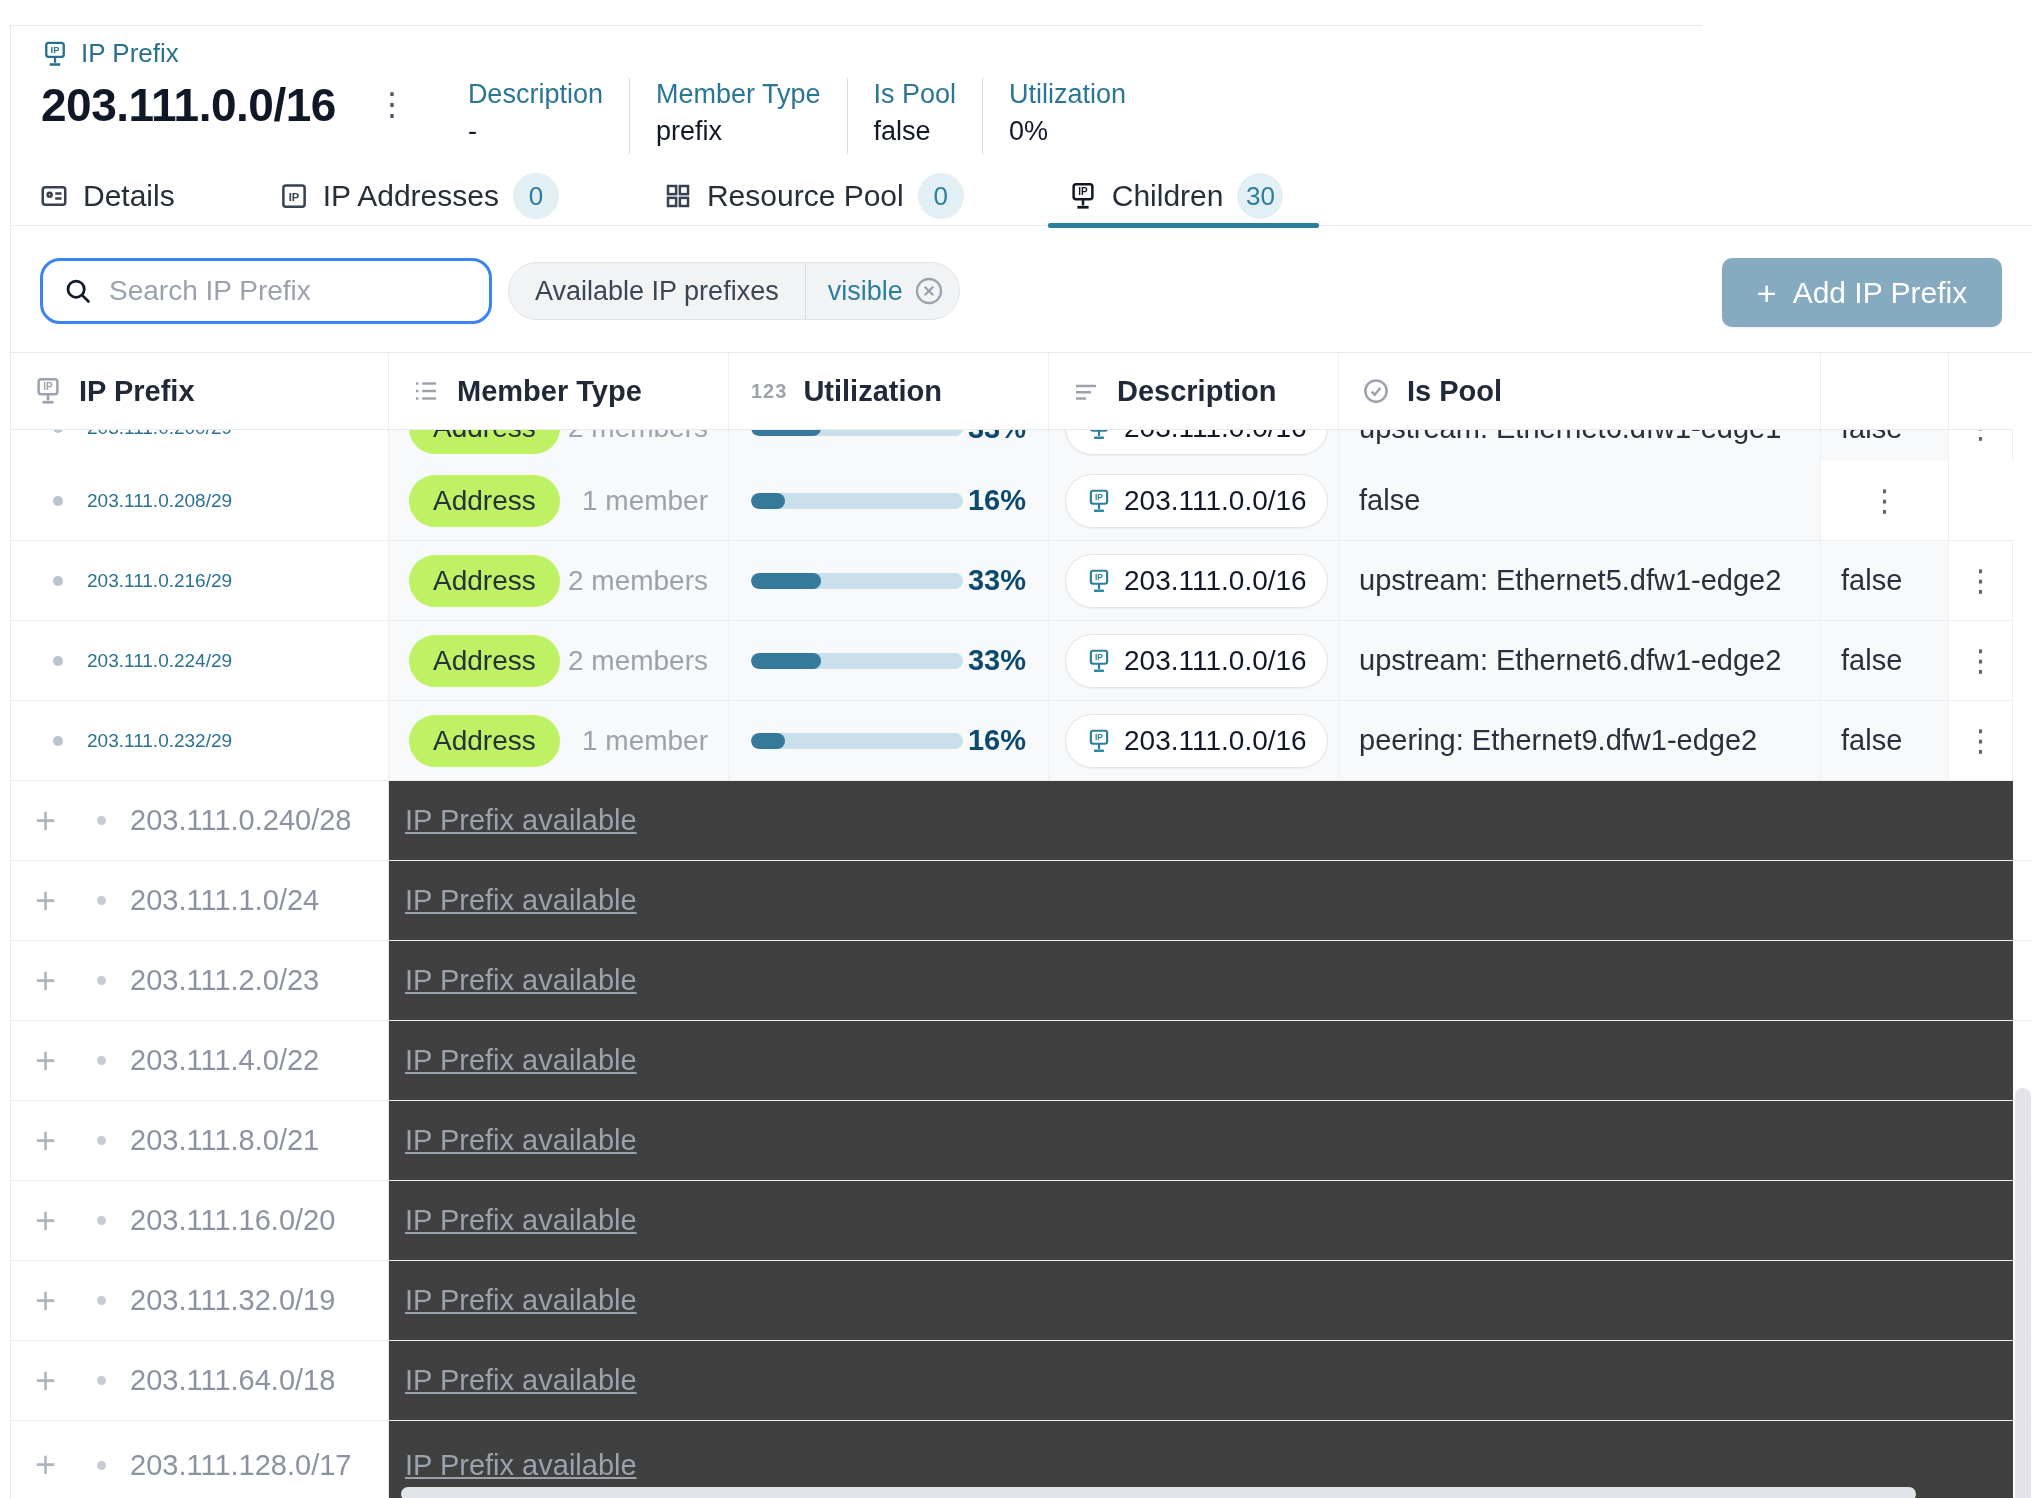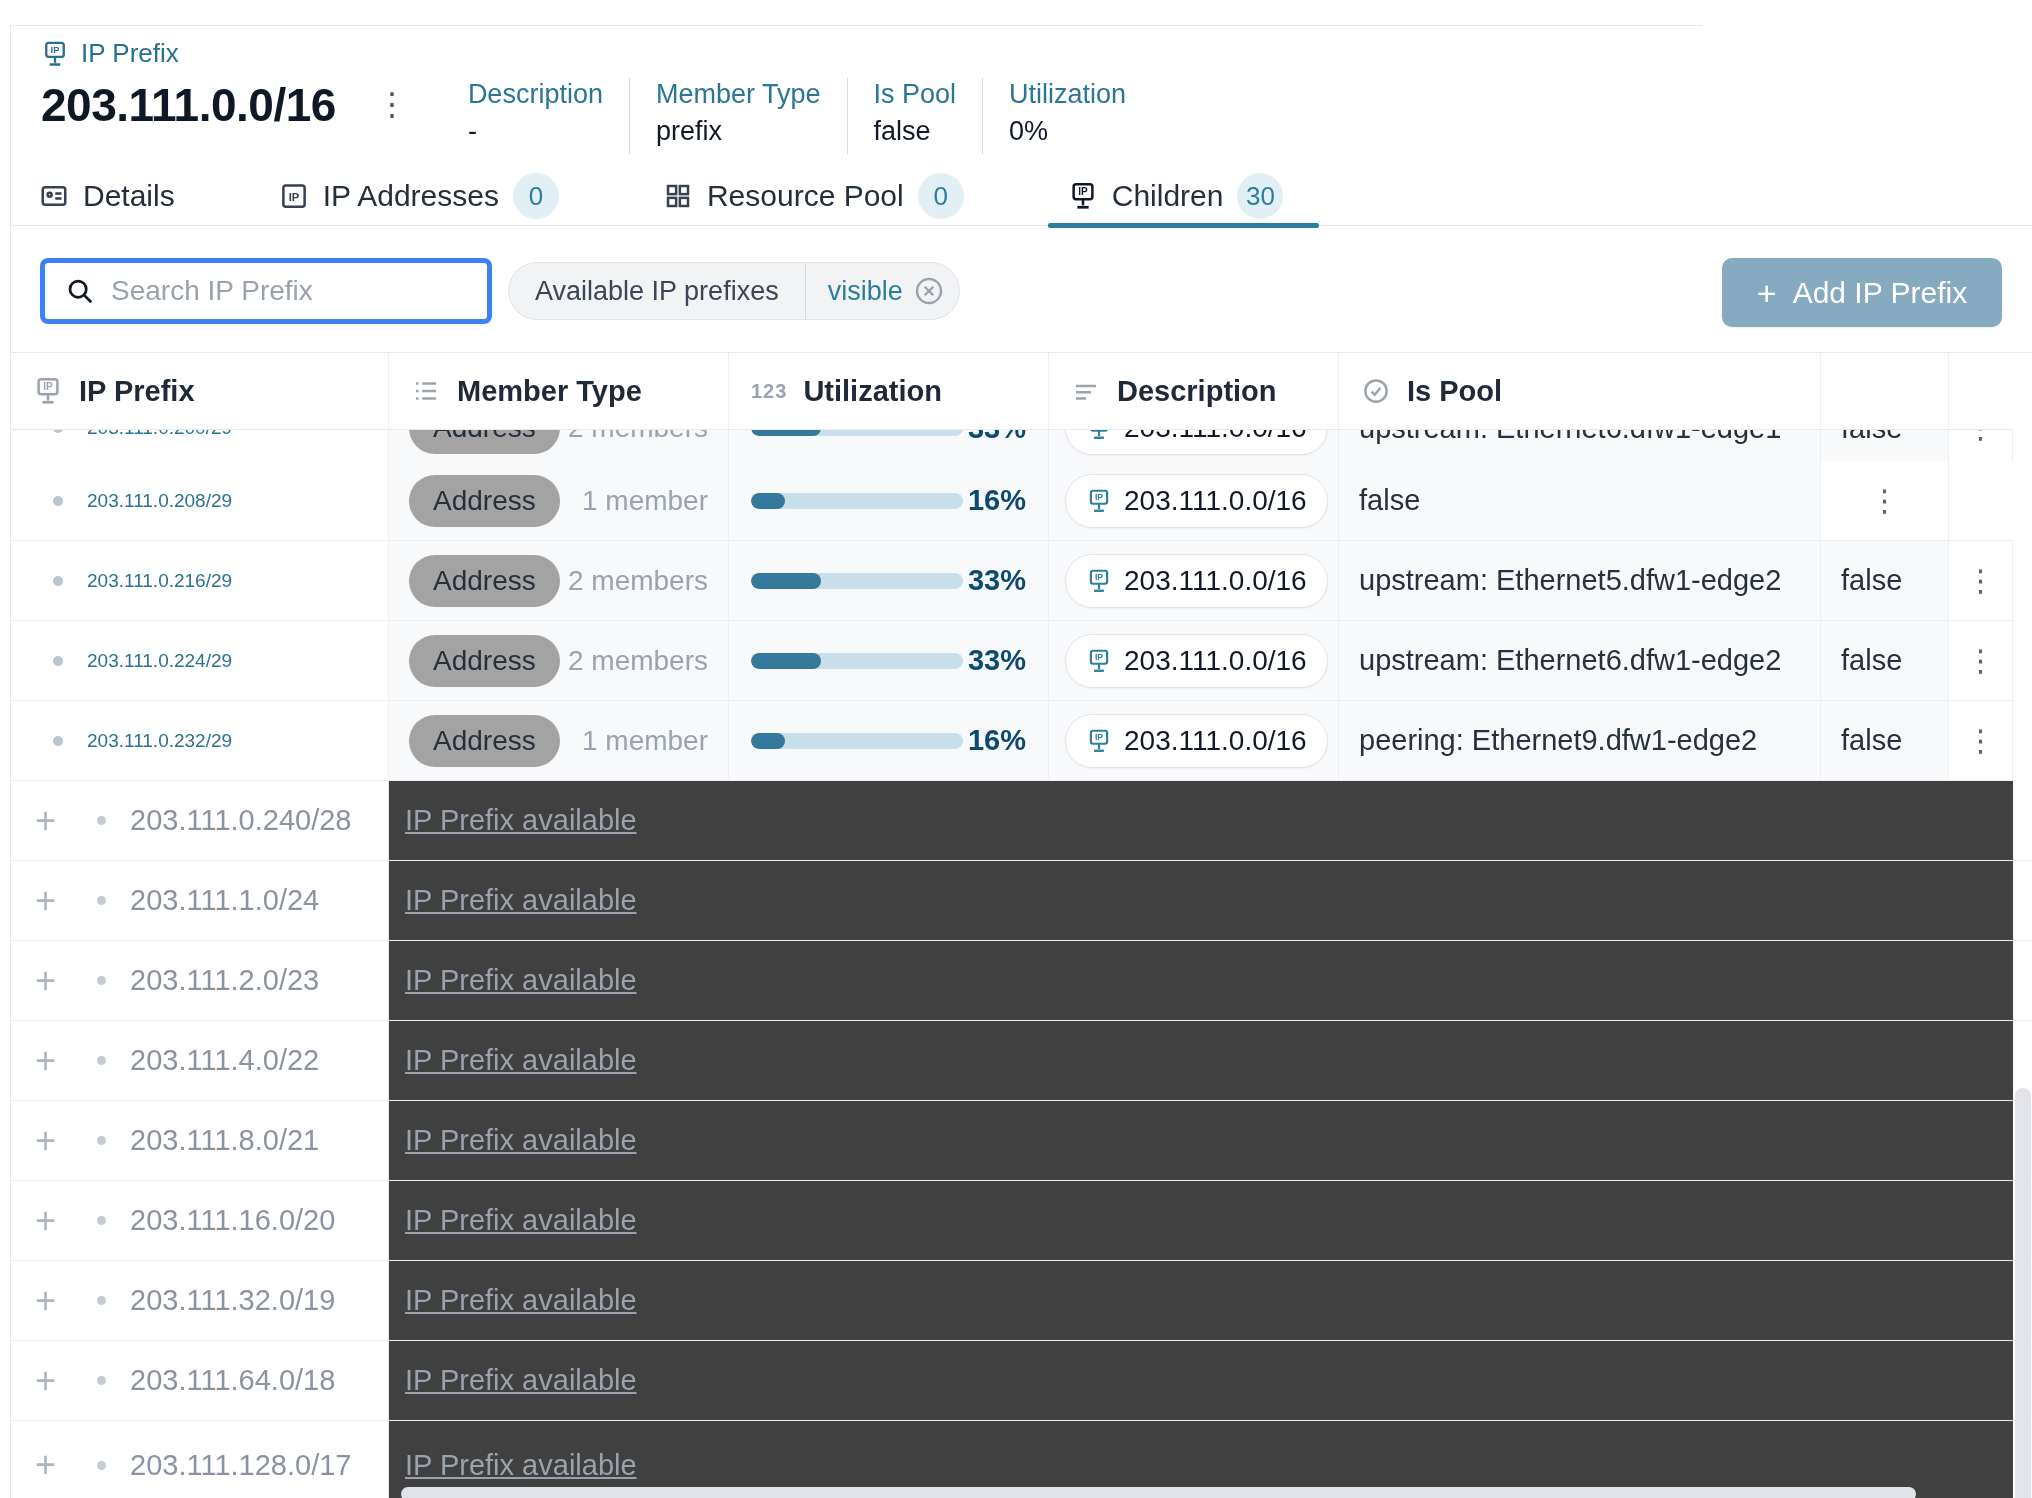--- a/index.html
+++ b/index.html
@@ -27,22 +27,22 @@
   .tabs { position:absolute; left:22px; top:0; display:flex; gap:92px; height:60px; }
   .tab { position:relative; display:flex; align-items:center; gap:14px; font-size:30px; color:#252f3a;
     font-weight:500; cursor:pointer; padding:0 6px; }
   .tab svg { width:30px; height:30px; color:#374151; }
   .tab .count { min-width:46px; height:46px; border-radius:50%; background:#e2eff5; color:#2c7f9c;
     font-size:26px; display:flex; align-items:center; justify-content:center; padding:0 8px; }
   .tab.active::after { content:""; position:absolute; left:-14px; right:-30px; bottom:-2px; height:5px;
     background:#2c7f9c; border-radius:2px; }
 
   
-  .search-box { position:absolute; left:29px; top:232px; width:452px; height:66px; border:5px solid #3b82f6;
-    border-radius:8px; display:flex; align-items:center; padding:0 20px; gap:16px; background:#fff; }
+  .search-box { position:absolute; left:29px; top:232px; width:452px; height:66px; border:3px solid #3b82f6;
+    border-radius:20px; display:flex; align-items:center; padding:0 20px; gap:16px; background:#fff; }
   .search-box svg { width:30px; height:30px; color:#111827; flex:none; }
   .search-box input { border:none; outline:none; font-size:28px; width:100%;
     font-family:"Liberation Sans", sans-serif; color:#1b2430; background:transparent; }
   .search-box input::placeholder { color:#99a2ad; }
   .chip { position:absolute; left:497px; top:236px; height:58px; display:flex; align-items:center;
     background:#f2f3f5; border:1px solid #e0e3e7; border-radius:999px; overflow:hidden; }
   .chip-label { padding:0 26px; font-size:27px; color:#3c4653; }
   .chip-sep { width:1px; height:58px; background:#d8dbde; }
   .chip-value { padding:0 10px 0 22px; font-size:27px; color:#2c7f9c; font-weight:500; }
   .chip-close { width:32px; height:32px; margin-right:14px; color:#9aa3ad; cursor:pointer; }
@@ -67,21 +67,21 @@
 
   .trow { height:80px; border-bottom:1px solid #eceef1; }
   .cell { display:flex; align-items:center; border-right:1px solid #edeff2; background:#f8f9fb;
     overflow:hidden; white-space:nowrap; }
   .cell.c1 { background:#fff; padding-left:42px; gap:24px; }
   .cell.c7 { background:#fff; justify-content:center; }
   .dot { width:10px; height:10px; border-radius:50%; background:#b9c6cf; flex:none; }
   .dot.gray { background:#c6ccd5; }
   .plink { color:#2b7291; font-size:19px; font-weight:500; text-decoration:none; cursor:pointer; }
   .cell.c2 { padding:0 20px; }
-  .badge-type { background:#a3a3a3; border-radius:999px; padding:10px 24px; font-size:28px; color:#27303c; }
+  .badge-type { background:#bef264; border-radius:999px; padding:10px 24px; font-size:28px; color:#27303c; }
   .members { margin-left:auto; color:#9aa3ae; font-size:28px;text-align:right; }
   .cell.c3 { padding:0 22px; }
   .bar { width:212px; height:16px; border-radius:8px; background:#c9dfe9; overflow:hidden; flex:none; }
   .bar .fill { display:block; height:100%; background:#35799b; border-radius:8px; }
   .pct { margin-left:auto; color:#0c4a6e; font-size:29px; font-weight:700; }
   .cell.c4 { padding:0 16px; }
   .pill { display:flex; align-items:center; gap:12px; background:#fff; border:1px solid #e2e5e9;
     border-radius:999px; padding:10px 20px; font-size:28px; color:#111827; font-weight:500;
     box-shadow:0 1px 2px rgba(16,24,40,.05); cursor:pointer; }
   .pill svg { width:26px; height:26px; color:#2c7f9c; flex:none; }

